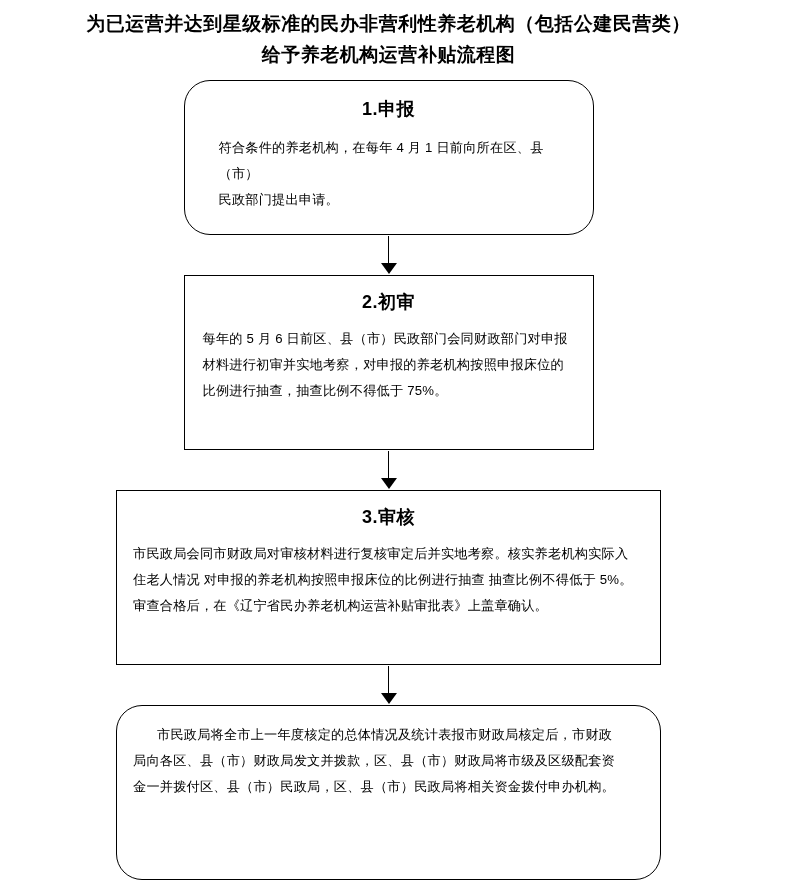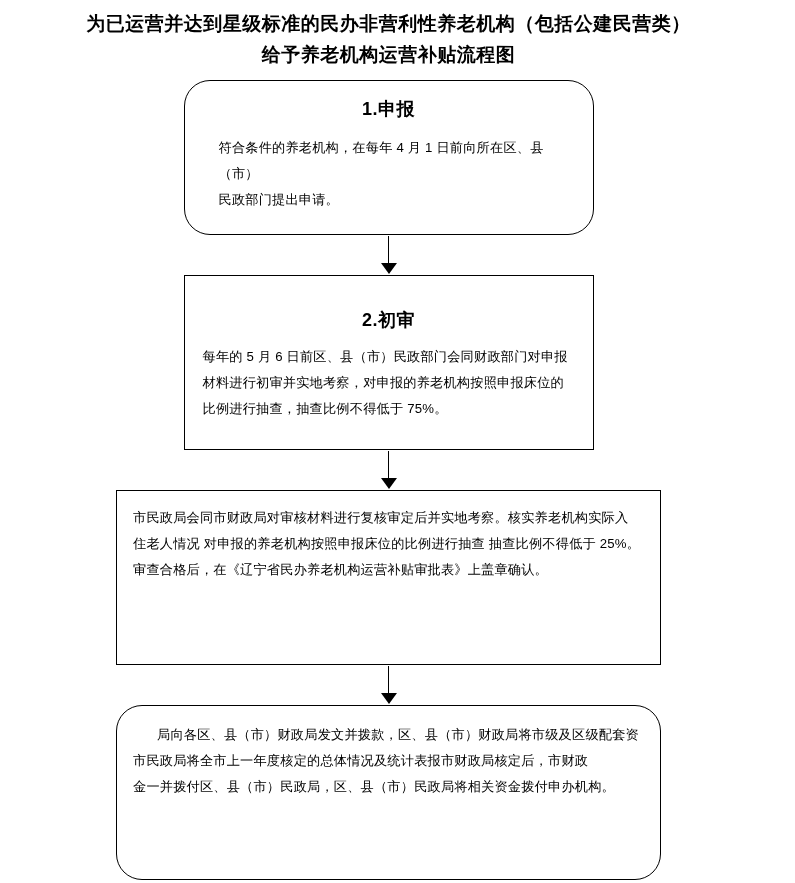--- a/index.html
+++ b/index.html
@@ -67,21 +67,21 @@
     width: 410px;
     height: 155px;
     padding: 16px 22px 0 22px;
   }
   #node-1 .node-title { margin-bottom: 14px; }
   #node-1 .node-body { padding-left: 12px; }
 
   #node-2 {
     width: 410px;
     height: 175px;
-    padding: 32px 18px 0 18px;
+    padding: 14px 18px 0 18px;
   }
   #node-2 .node-title { margin-bottom: 12px; }
 
   #node-3 {
     width: 545px;
     height: 175px;
     padding: 14px 16px 0 16px;
   }
   #node-3 .node-title { margin-bottom: 12px; }
 
@@ -150,34 +150,35 @@
         <p>比例进行抽查，抽查比例不得低于 75%。</p>
       </div>
     </div>
 
     <div class="arrow" id="arrow-2">
       <div class="stem"></div>
       <div class="head"></div>
     </div>
 
     <div class="node" id="node-3">
+      <div class="node-title">3.审核</div>
       <div class="node-body">
         <p>市民政局会同市财政局对审核材料进行复核审定后并实地考察。核实养老机构实际入</p>
-        <p>住老人情况 对申报的养老机构按照申报床位的比例进行抽查 抽查比例不得低于 25%。</p>
+        <p>住老人情况 对申报的养老机构按照申报床位的比例进行抽查 抽查比例不得低于 5%。</p>
         <p>审查合格后，在《辽宁省民办养老机构运营补贴审批表》上盖章确认。</p>
       </div>
     </div>
 
     <div class="arrow" id="arrow-3">
       <div class="stem"></div>
       <div class="head"></div>
     </div>
 
     <div class="node rounded" id="node-4">
       <div class="node-body">
+        <p>市民政局将全市上一年度核定的总体情况及统计表报市财政局核定后，市财政</p>
         <p>局向各区、县（市）财政局发文并拨款，区、县（市）财政局将市级及区级配套资</p>
-        <p>市民政局将全市上一年度核定的总体情况及统计表报市财政局核定后，市财政</p>
         <p>金一并拨付区、县（市）民政局，区、县（市）民政局将相关资金拨付申办机构。</p>
       </div>
     </div>
 
   </div>
 </div>
 
 </body></html>

